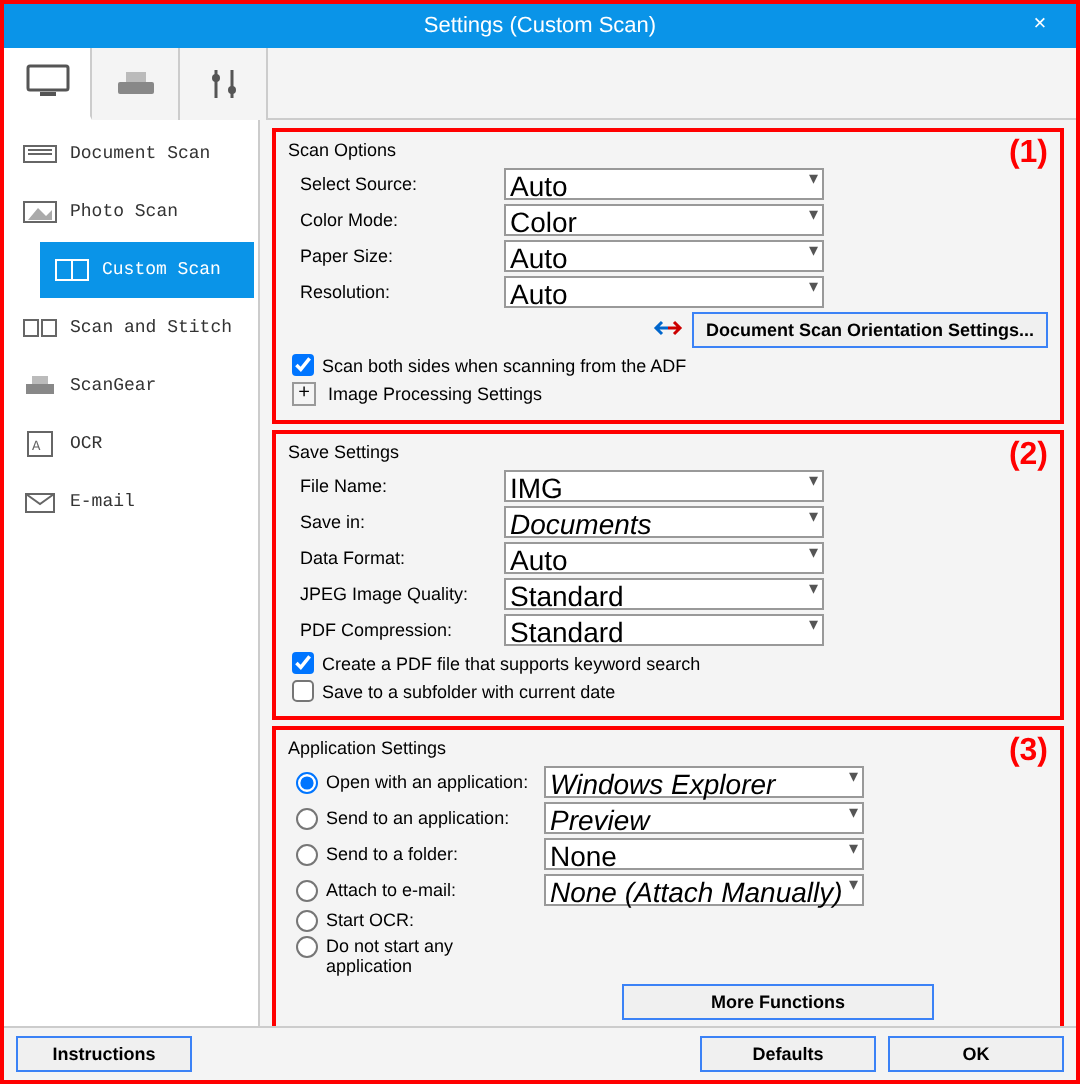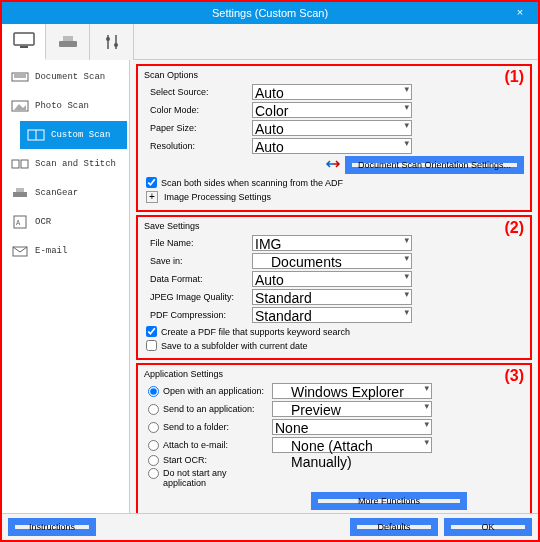--- a/index.html
+++ b/index.html
@@ -19,23 +19,23 @@
   .content { flex: 1; padding: 4px 6px 4px 6px; overflow: hidden; }
   .red-box { border: 2px solid #ff0000; margin-bottom: 3px; position: relative; padding: 2px 4px 4px 4px; background: #f4f4f4; }
   .fs-title { font-size: 9px; margin: 2px 0 4px 2px; }
   .annot { position: absolute; right: 6px; top: 2px; color: #ff0000; font-weight: bold; font-size: 16px; }
   .row { display: flex; align-items: center; margin: 2px 0; }
   .row .lbl { width: 110px; padding-left: 8px; font-size: 9px; }
   .row .ctl { flex: 1; display: flex; align-items: center; gap: 4px; }
   select, .sel { width: 160px; height: 16px; border: 1px solid #999; background: #fff; font-size: 14px; padding: 0 2px; appearance: none; position: relative; }
   .sel-wrap { position: relative; width: 160px; }
   .sel-wrap::after { content: "▾"; position: absolute; right: 3px; top: 0px; font-size: 9px; color: #555; pointer-events: none; }
-  .sel-wrap.icon .sel { padding-left: 18px; }
+  .sel-wrap.icon .sel { padding-left: 2px; font-style: italic; }
   .sel-ico { position: absolute; left: 3px; top: 2px; width: 10px; height: 10px; }
-  .btn { border: 7px solid #3b82f6; background: #f0f0f0; font-size: 9px; padding: 2px 10px; height: 18px; display: inline-flex; align-items: center; justify-content: center; }
+  .btn { border: 1px solid #3b82f6; background: #f0f0f0; font-size: 9px; padding: 2px 10px; height: 18px; display: inline-flex; align-items: center; justify-content: center; font-weight: bold; }
   .chk { display: flex; align-items: center; gap: 4px; font-size: 9px; padding-left: 4px; margin: 3px 0; }
   .chk input { width: 11px; height: 11px; margin: 0; }
   .expander { display: flex; align-items: center; gap: 6px; font-size: 9px; padding-left: 4px; margin: 3px 0; }
   .plus { width: 12px; height: 12px; border: 1px solid #999; display: flex; align-items: center; justify-content: center; font-size: 10px; line-height: 1; }
   .radio-row { display: flex; align-items: center; margin: 2px 0; }
   .radio-row .rlbl { width: 130px; padding-left: 6px; display: flex; gap: 4px; font-size: 9px; }
   .radio-row input[type=radio] { width: 11px; height: 11px; margin: 0; }
   .footer { display: flex; padding: 4px 6px; gap: 6px; border-top: 1px solid #ccc; background: #f4f4f4; align-items: flex-end; }
   .footer .spacer { flex: 1; }
   .footer .btn { width: 88px; }

